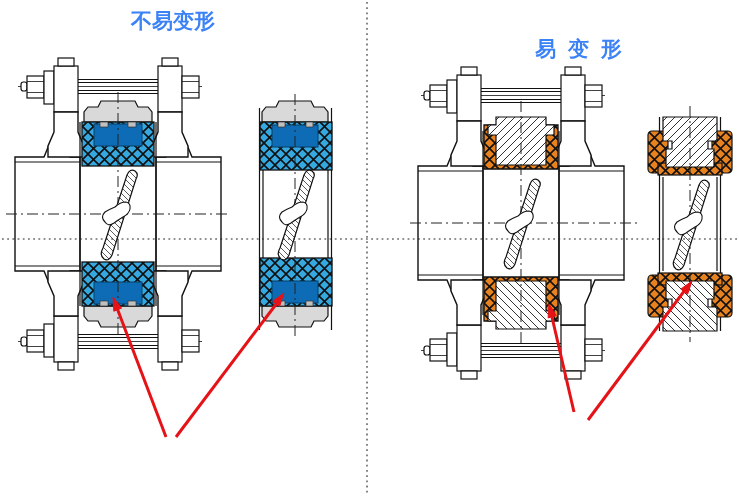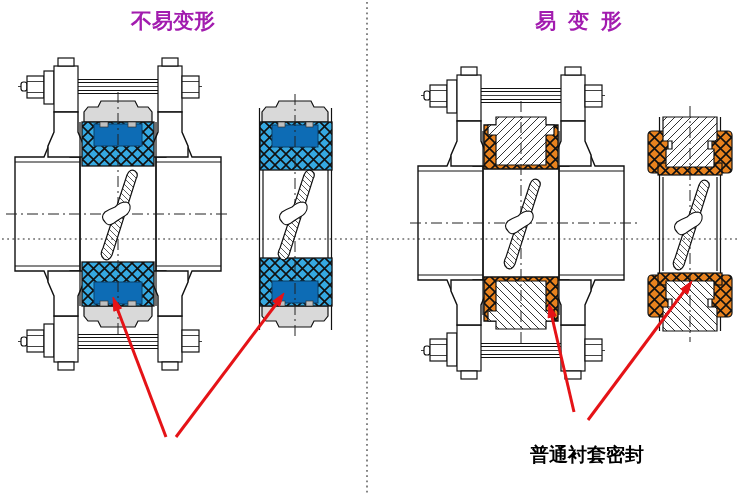--- a/index.html
+++ b/index.html
@@ -1,20 +1,20 @@
 <!DOCTYPE html>
 <html><head>
 <meta charset="utf-8">
 <style>
   html,body{margin:0;padding:0;background:#ffffff;}
   #stage{position:relative;width:739px;height:496px;background:#fff;overflow:hidden;
          font-family:"Liberation Sans","DejaVu Sans",sans-serif;}
   #drawing{position:absolute;left:0;top:0;}
   .title{position:absolute;top:7px;transform:translateX(-50%);
-         font-size:21px;font-weight:bold;color:#a21caf;white-space:nowrap;text-align:right;}
+         font-size:21px;font-weight:bold;color:#3b82f6;white-space:nowrap;text-align:right;}
   .caption{position:absolute;top:442px;transform:translateX(-50%);
          font-size:19px;font-weight:bold;color:#000;white-space:nowrap;}
 </style>
 </head>
 <body>
 
 <div id="stage">
 
 <svg id="drawing" width="739" height="496" viewBox="0 0 739 496" xmlns="http://www.w3.org/2000/svg">
   <defs>
@@ -144,15 +144,14 @@
   </g>
   <g stroke="#e51317" fill="#e51317">
     <path d="M574,412 L551.5,315" stroke-width="3" fill="none"></path>
     <path d="M549,304 L556.2,315.6 L548.1,317.9 Z" stroke-width="1"></path>
     <path d="M588,420 L685,290" stroke-width="3" fill="none"></path>
     <path d="M692,281 L687.6,294.2 L680.8,289.1 Z" stroke-width="1"></path>
   </g>
 </svg>
 
   <div class="title" style="left:173px;">不易变形</div>
-  <div class="title" style="left:580px;letter-spacing:3px;">易 变 形</div>
-  <div class="caption" style="left:587px;">普通衬套密封</div>
+  <div class="title" style="left:580px;letter-spacing:3px;margin-top:28px;">易 变 形</div>
 </div>
 
 </body></html>

